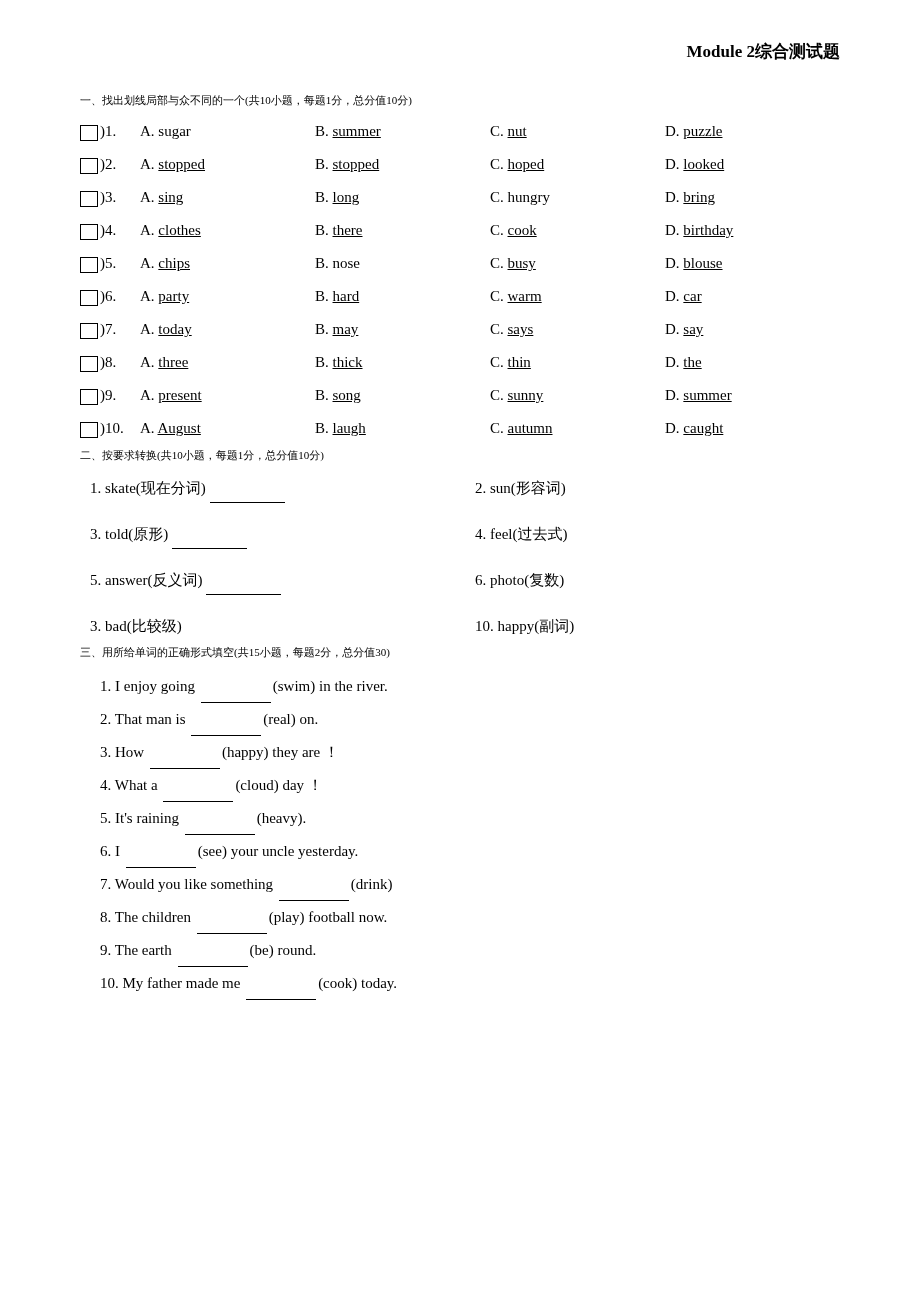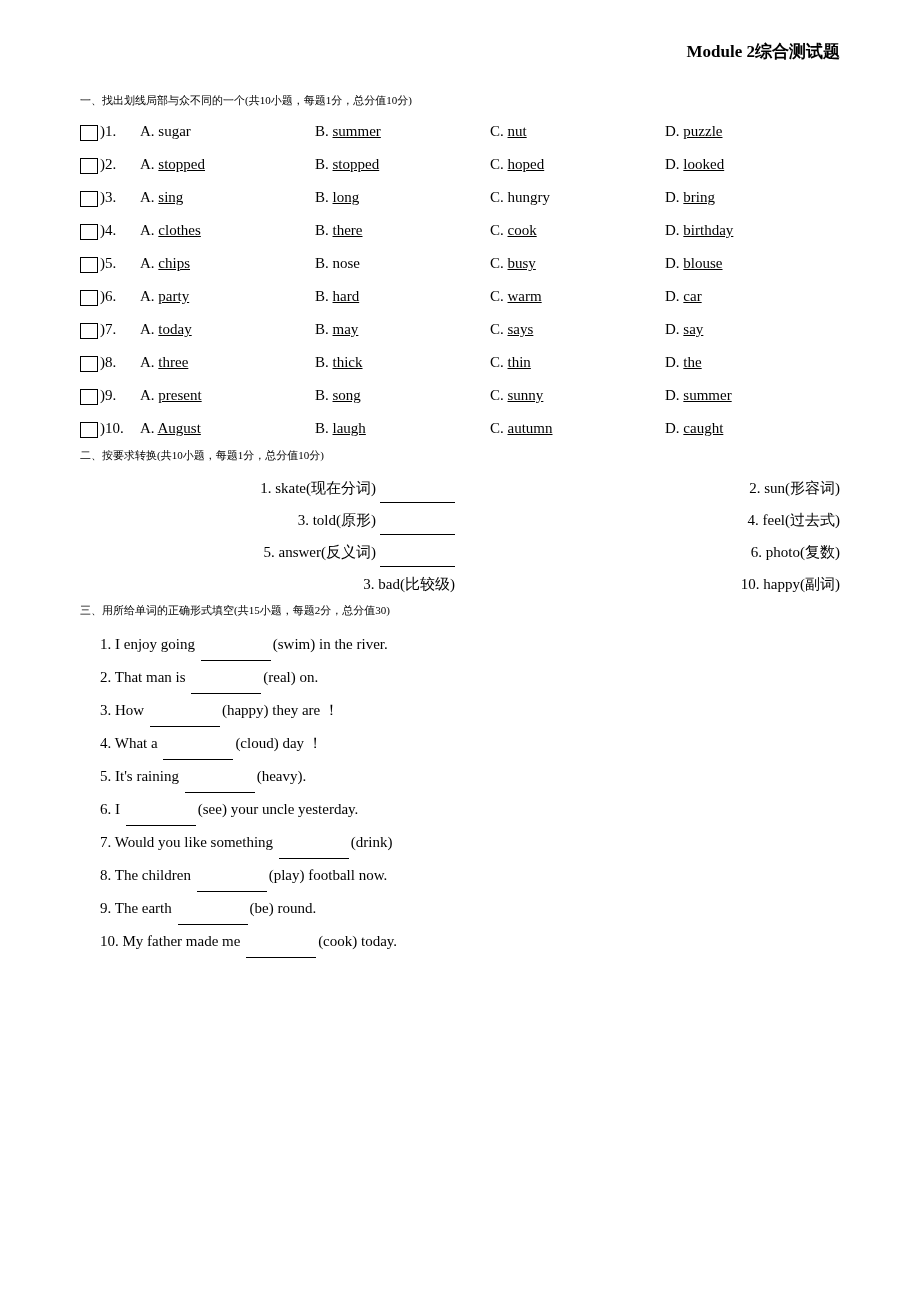--- a/index.html
+++ b/index.html
@@ -33,24 +33,23 @@
       align-items: center;
       margin-bottom: 6px;
       line-height: 1.8;
     }
     .underline {
       text-decoration: underline;
     }
     .section2-grid {
       display: grid;
       grid-template-columns: 1fr 1fr;
-      gap: 2px 20px;
+      gap: 16px 20px;
       margin-bottom: 4px;
       padding-left: 10px;
-      text-align: right;
     }
     .section2-item {
       line-height: 2.0;
     }
     .section3-item {
       line-height: 2.2;
       padding-left: 20px;
     }
   </style>
 </head>

